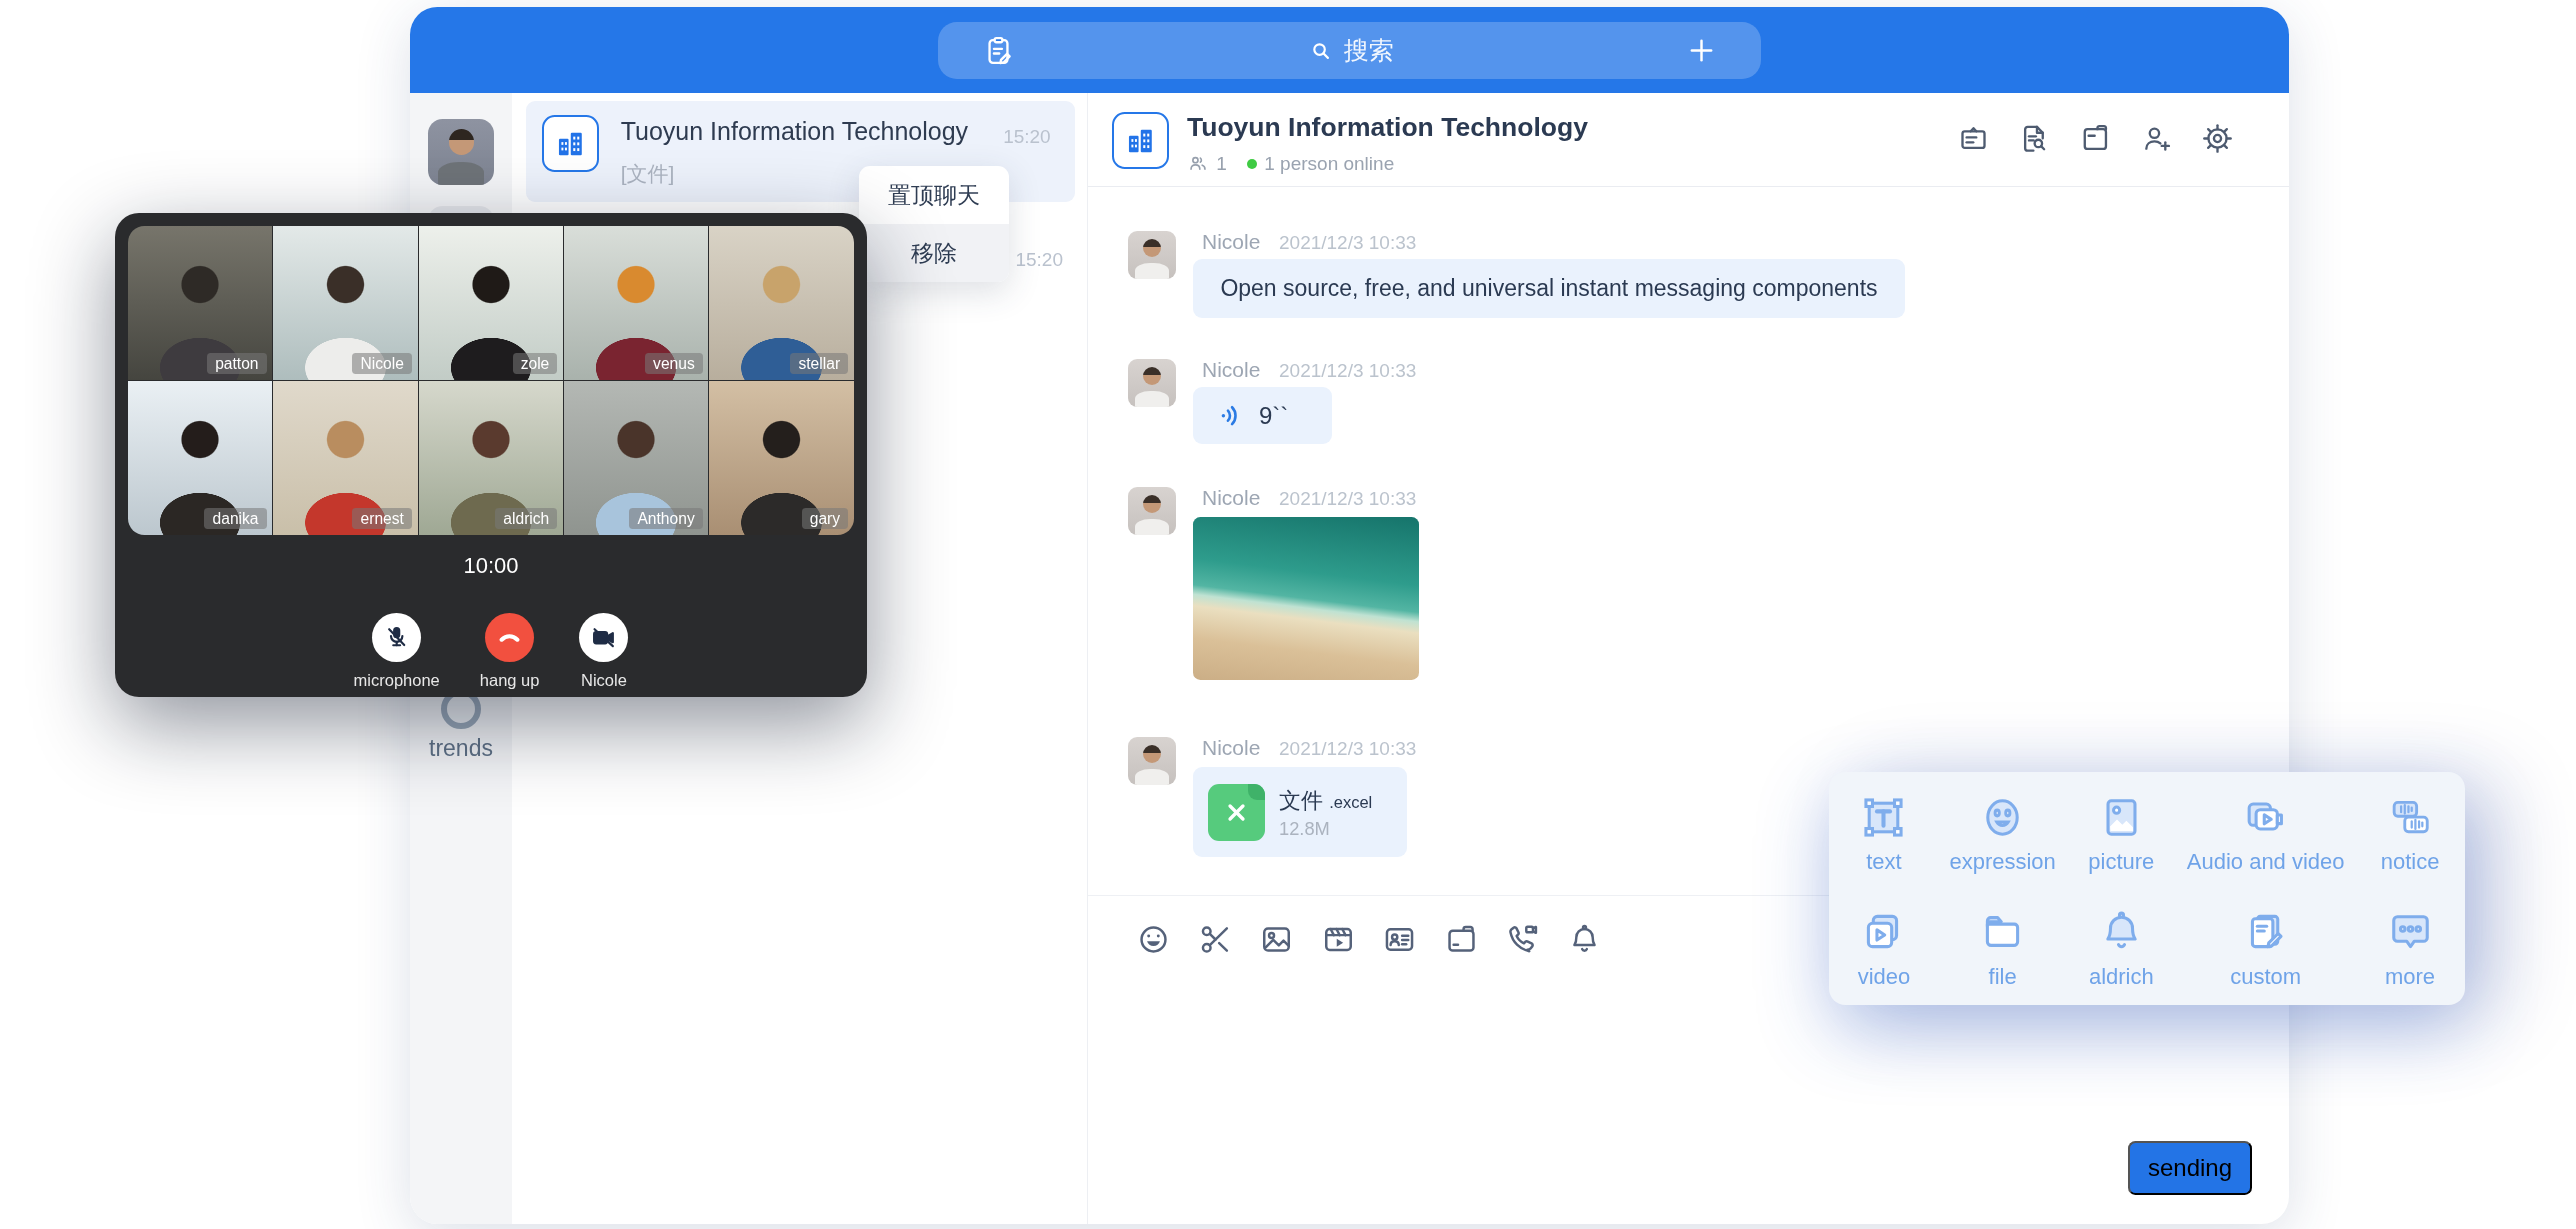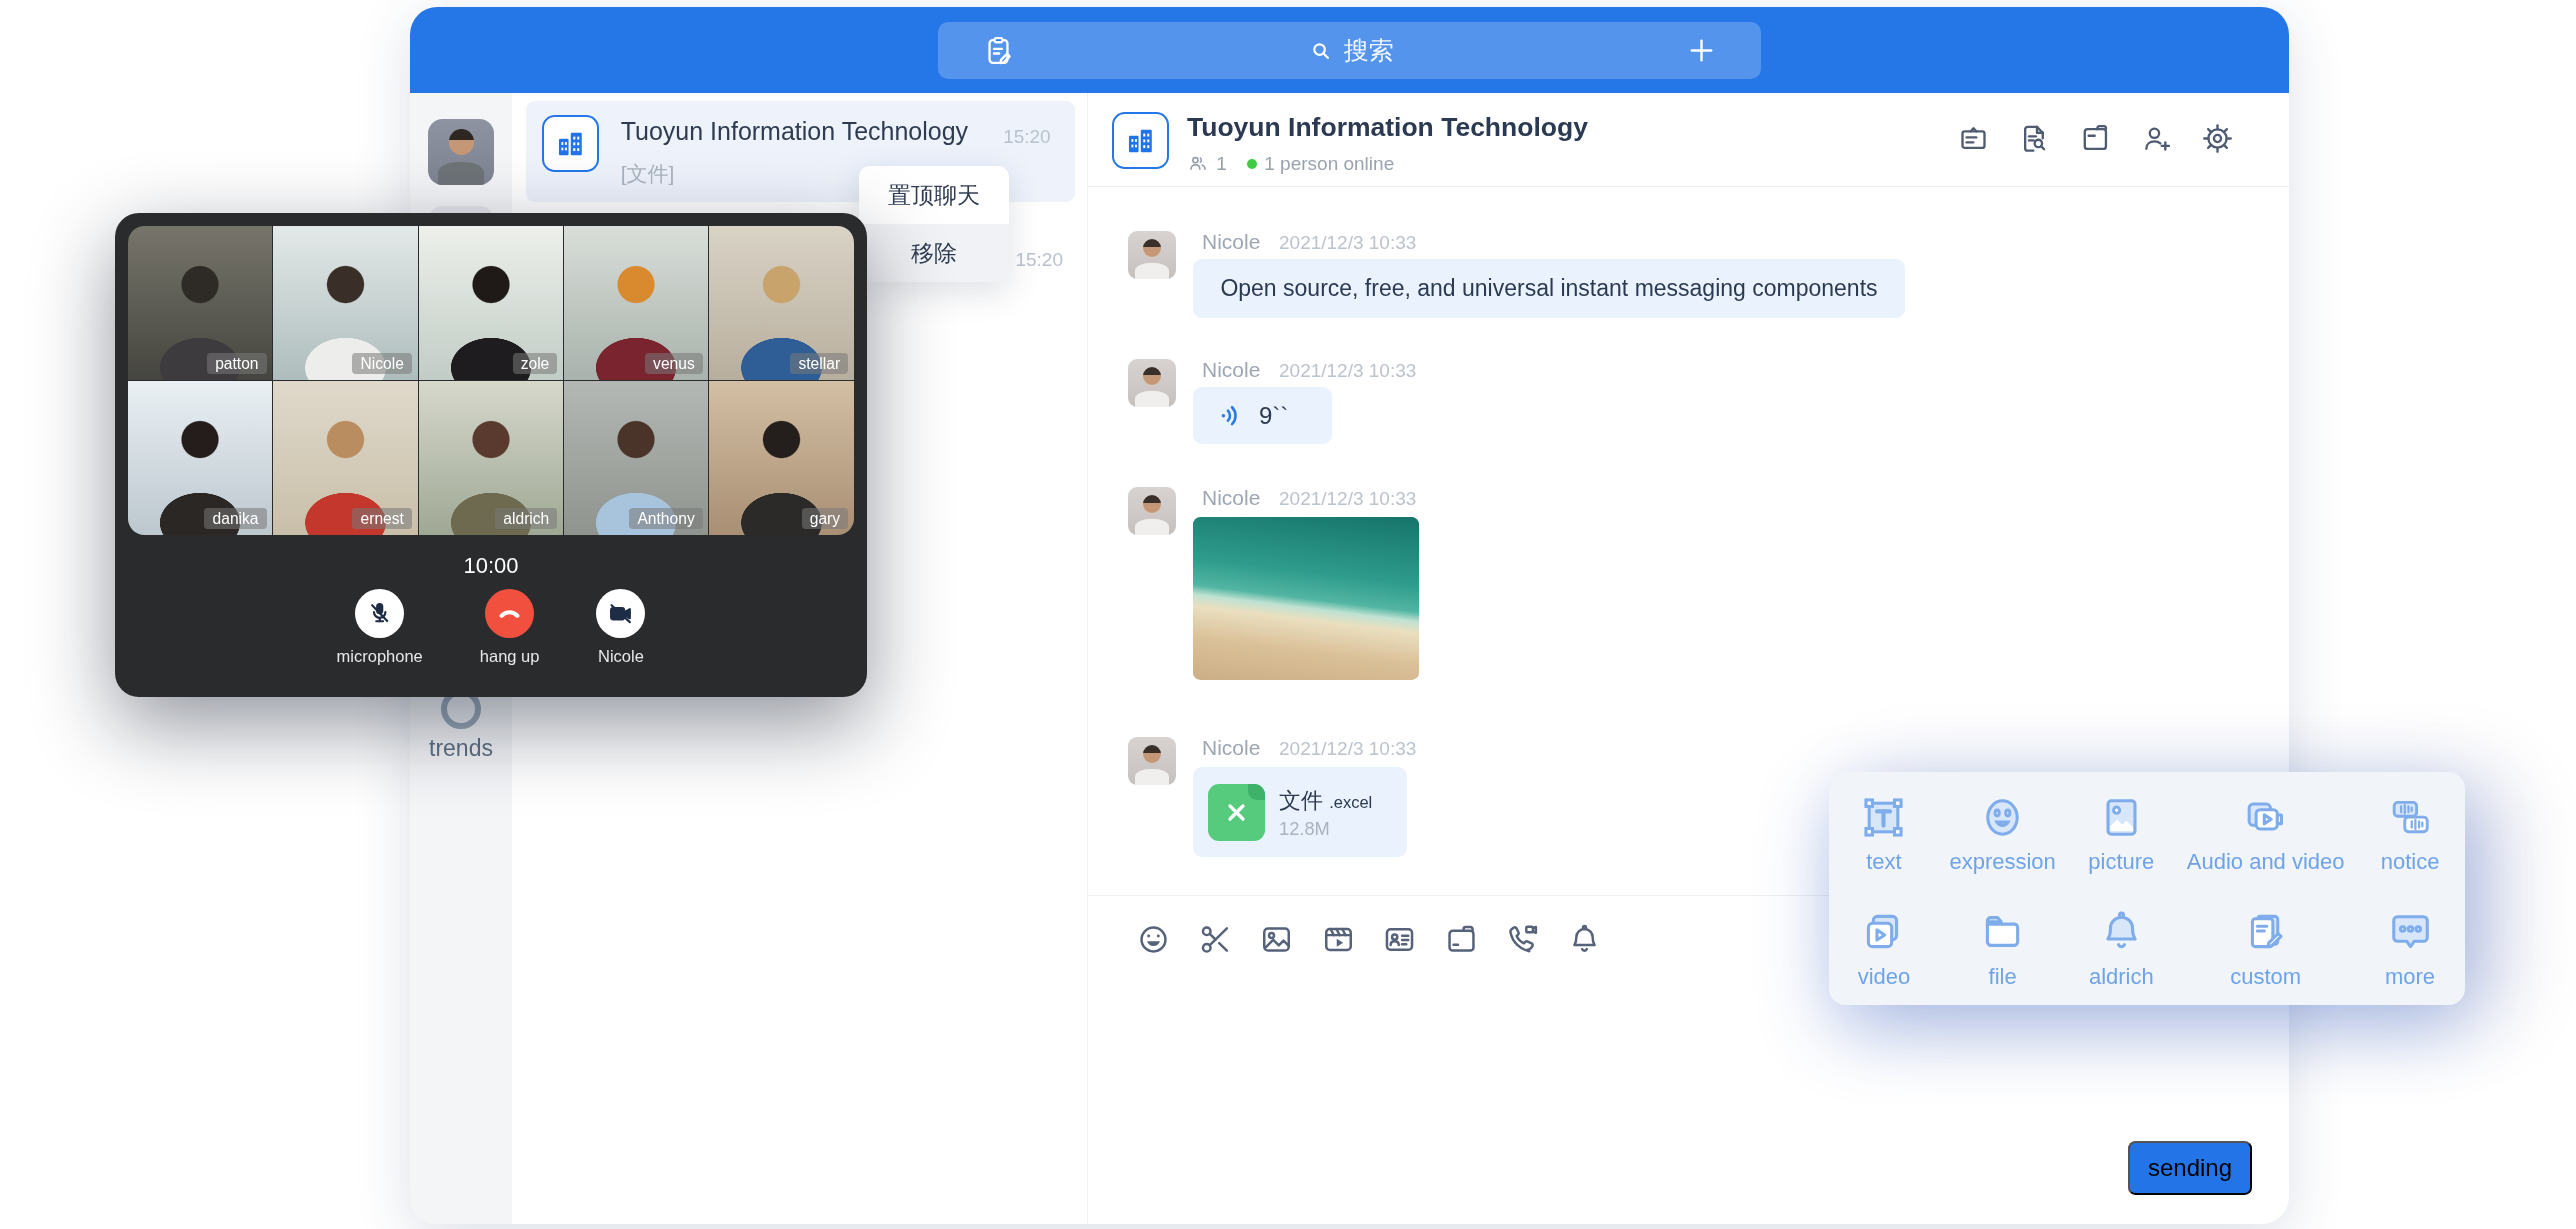--- a/index.html
+++ b/index.html
@@ -2,21 +2,21 @@
 <html style="font-size:14.6px"><head>
 <meta charset="utf-8">
 <style>
   * { margin:0; padding:0; box-sizing:border-box; }
   html,body { width:2576px; height:1229px; background:#ffffff; font-family:"Liberation Sans", sans-serif; overflow:hidden; }
 
   
   .window { position:absolute; left:410px; top:7.3px; width:1879px; height:1217px; background:#fff;
             border-radius:27.4px; box-shadow:0 12.8px 55px rgba(40,60,110,.16); }
   .topbar { height:86px; background:#2577E8; border-radius:27.4px 27.4px 0 0; display:flex; align-items:center; justify-content:center; }
-  .search-pill { width:823px; height:57px; border-radius:10px; background:rgba(255,255,255,.22);
+  .search-pill { width:823px; height:57px; border-radius:19px; background:rgba(255,255,255,.22);
                  display:flex; align-items:center; padding:0 44px; }
   .pill-center { flex:1; display:flex; align-items:center; justify-content:center; gap:9.1px; color:rgba(255,255,255,.92); font-size:25px; }
   .body-row { display:flex; height:1131px; }
 
   
   .rail { width:102px; background:#F4F5F7; border-radius:0 0 0 27.4px; position:relative; flex:none; }
   .avatar-me { position:absolute; left:18.3px; top:25.6px; width:66px; height:66px; border-radius:14.6px; overflow:hidden;
                background:linear-gradient(#8E93A1,#7E8492); }
   .person { position:relative; }
   .person::before { content:""; position:absolute; left:31%; top:16%; width:38%; height:38%; border-radius:50%;
@@ -86,21 +86,21 @@
   .call-grid { position:absolute; left:12.8px; top:12.8px; width:726px; height:309px; display:grid;
                grid-template-columns:repeat(5,1fr); grid-template-rows:1fr 1fr; gap:1px; border-radius:16.5px; overflow:hidden; }
   .tile { position:relative;
           background-image:
             radial-gradient(circle at 50% 38%, var(--hair) 0 15%, transparent 16%),
             radial-gradient(ellipse 46% 32% at 50% 92%, var(--shirt) 0 60%, transparent 61%),
             linear-gradient(var(--bgA), var(--bgB)); }
   .tile .tag { position:absolute; right:5.5px; bottom:5.5px; background:rgba(120,120,120,.55); color:#fff;
                font-size:15.6px; padding:1.8px 8.2px; border-radius:3.7px; }
   .call-timer { position:absolute; top:340px; width:100%; text-align:center; color:#fff; font-size:22px; }
-  .call-controls { position:absolute; top:376px; width:100%; display:flex; justify-content:center; gap:57px; }
+  .call-controls { position:absolute; top:400px; width:100%; display:flex; justify-content:center; gap:40px; }
   .ctrl { display:flex; flex-direction:column; align-items:center; gap:9.1px; cursor:pointer; }
   .ctrl-circle { width:49px; height:49px; border-radius:50%; background:#fff; display:flex; align-items:center; justify-content:center; color:#1F2C45; }
   .ctrl-circle.red { background:#F2503F; color:#fff; }
   .ctrl-label { color:#E8E8E8; font-size:16.5px; }
 
   
   .attach-popup { position:absolute; left:1829px; top:772px; width:636px; height:233px; background:#F1F5FA;
                   border-radius:16.5px; box-shadow:0 24px 73px rgba(40,90,200,.30), 37px 9.1px 82px rgba(20,40,120,.18);
                   display:grid; grid-template-columns:repeat(5,1fr); grid-template-rows:1fr 1fr; padding:12.8px 5.5px 7.3px; z-index:50;gap:16px; }
   .attach-item { display:flex; flex-direction:column; align-items:center; justify-content:center; gap:7.3px; cursor:pointer; }

